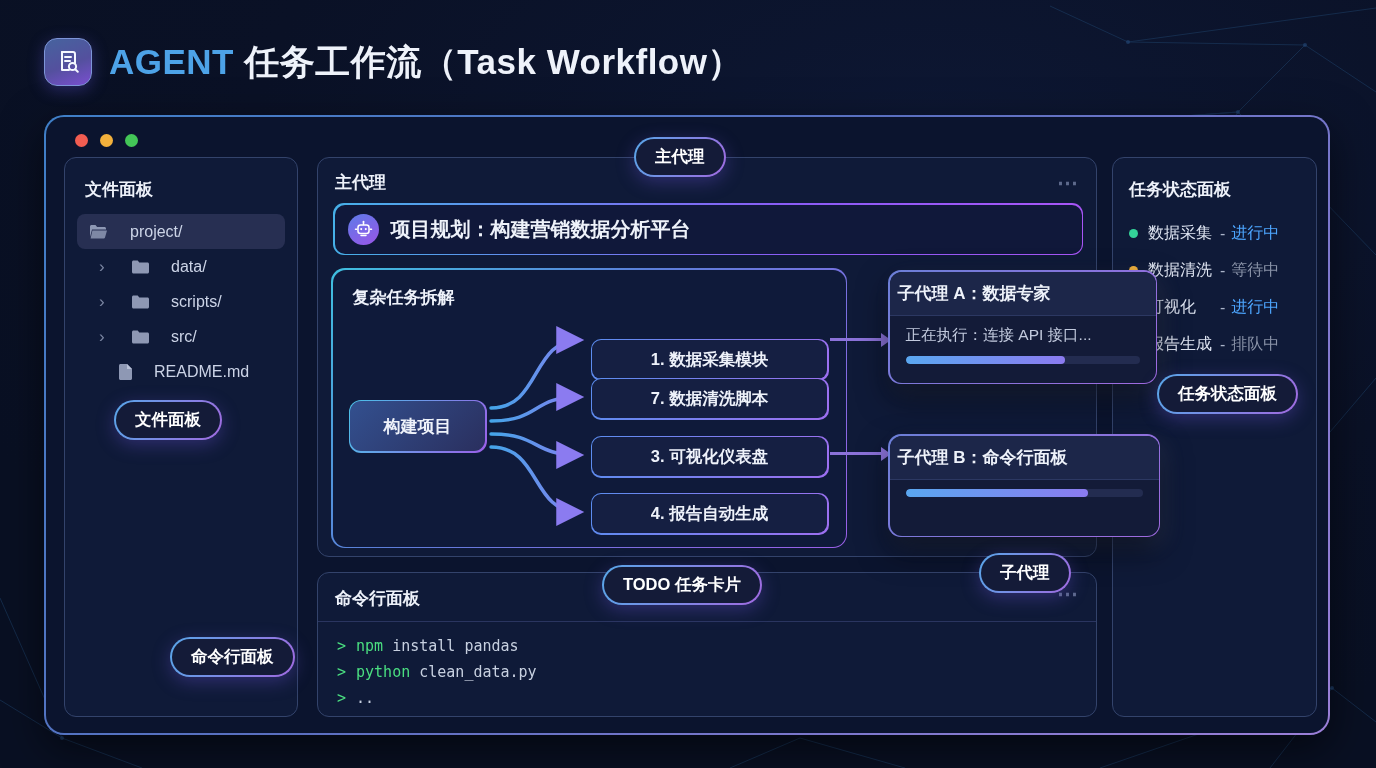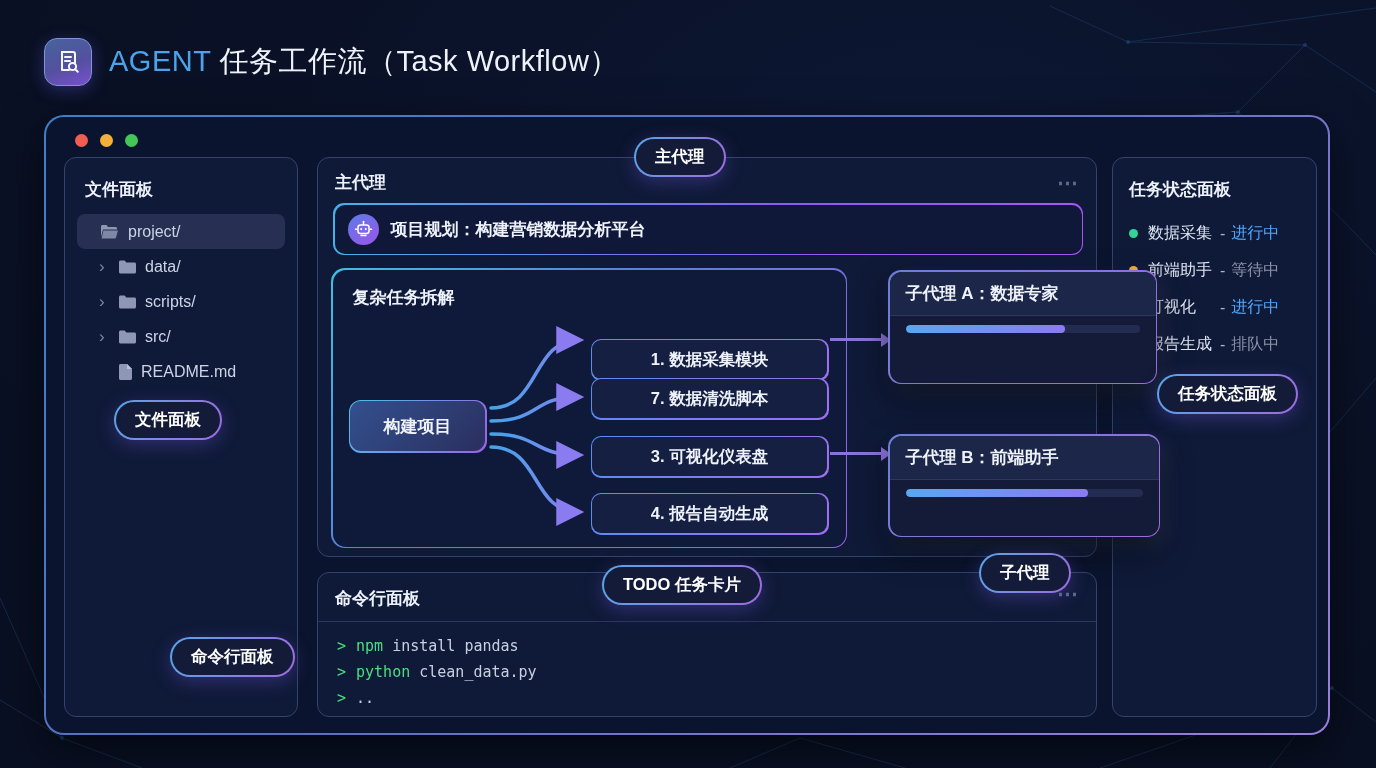--- a/index.html
+++ b/index.html
@@ -14,21 +14,21 @@
 
   
   .app-header { position:absolute; left:44px; top:38px; display:flex; align-items:center; gap:17px; z-index:5; }
   .logo {
     width:48px; height:48px; border-radius:13px;
     background:linear-gradient(160deg,#46639e 0%,#54509e 55%,#7a4fd0 100%);
     border:1.5px solid #7e95d8;
     display:flex; align-items:center; justify-content:center;
     box-shadow:0 4px 16px rgba(80,70,180,.45);
   }
-  .app-title { font-size:29px; font-weight:400; letter-spacing:.5px; }
+  .app-title { font-size:35px; font-weight:700; letter-spacing:.5px; }
   .app-title .accent { color:#4da3e8; }
 
   
   .window-wrap {
     position:absolute; left:44px; top:115px; width:1286px; height:620px;
     border-radius:20px; padding:2px; z-index:1;
     background:linear-gradient(135deg,#3f7fc7 0%, #5a6fc0 45%, #9b7fd8 100%);
     box-shadow:0 14px 44px rgba(0,0,0,.55);
   }
   .window { position:absolute; inset:2px; border-radius:18px; background:#0b142e; }
@@ -42,32 +42,32 @@
   #main-panel   { left:271px;  top:40px;  width:780px; height:400px; }
   #cmd-panel    { left:271px;  top:455px; width:780px; height:145px; }
   #status-panel { left:1066px; top:40px;  width:205px; height:560px; }
 
   .panel-title { font-size:17px; font-weight:700; color:#eef2fa; }
   .dots { color:#5e6a8c; font-size:21px; font-weight:700; line-height:14px; letter-spacing:1px; }
 
   
   #file-panel .panel-title { padding:20px 20px 13px; }
   .tree { padding:0 12px; }
-  .tree-row { display:flex; align-items:center; height:35px; color:#ccd4e7; font-size:16px; gap:9px; padding:0 23px; }
+  .tree-row { display:flex; align-items:center; height:35px; color:#ccd4e7; font-size:16px; gap:22px; padding:0 12px; }
   .tree-row.selected { background:#272f52; border-radius:8px; }
   .tree-row.child { padding-left:22px; }
   .chev { color:#7c87a3; font-size:17px; width:11px; line-height:1; flex:none; }
   .tree-icon { flex:none; display:flex; }
 
   
   .mp-head { display:flex; justify-content:space-between; align-items:center; padding:13px 17px 0; }
   .task-wrap { position:absolute; left:15px; top:45px; width:750px; height:52px; padding:1.5px; border-radius:11px;
     background:linear-gradient(90deg,#46b0e8 0%,#8a5cf6 60%,#a855f7 100%); }
   .task { display:flex; align-items:center; gap:12px; height:100%; border-radius:10px; background:#10183a; padding:0 13px; }
-  .task-text { font-size:17px; font-weight:600; color:#eef2fa; }
+  .task-text { font-size:20px; font-weight:600; color:#eef2fa; }
   .avatar { width:31px; height:31px; border-radius:50%; flex:none;
     background:linear-gradient(150deg,#5d7be8,#9a55e8); display:flex; align-items:center; justify-content:center; }
 
   .decomp-wrap { position:absolute; left:13px; top:110px; width:516px; height:280px; padding:1.5px; border-radius:14px;
     background:linear-gradient(135deg,#3fc0e0 0%,#5b7fd9 40%,#9b5fe8 100%); }
   .decomp { position:relative; width:100%; height:100%; border-radius:13px; background:#0f1a3a; }
   .decomp-title { position:absolute; left:20px; top:16px; font-size:17px; font-weight:700; }
   #arrow-svg { position:absolute; inset:0; }
   .root-wrap { position:absolute; left:16px; top:130px; width:138px; height:53px; padding:1.5px; border-radius:12px;
     background:linear-gradient(120deg,#49c3e8,#9b5fe8); }
@@ -78,21 +78,21 @@
   .sub-box { width:100%; height:100%; border-radius:9px; background:#151f42; display:flex; align-items:center;
     justify-content:center; font-size:16.5px; font-weight:600; color:#eef2fa; }
 
   
   .card-wrap { position:absolute; padding:1.5px; border-radius:13px; z-index:30;
     background:linear-gradient(135deg,#6b7fd7,#a06ae0);
     box-shadow:0 14px 30px rgba(0,0,0,.5), 6px 8px 20px rgba(150,160,210,.14); }
   #card-a { left:842px; top:153px; width:269px; height:114px; }
   #card-b { left:842px; top:317px; width:272px; height:103px; }
   .card { width:100%; height:100%; border-radius:12px; background:#131b38; overflow:hidden; }
-  .card-head { background:#1c2649; padding:10px 16px; font-size:17px; font-weight:700; border-bottom:1px solid #2c3862; }
+  .card-head { background:#1c2649; padding:10px 8px; font-size:17px; font-weight:700; border-bottom:1px solid #2c3862; }
   .card-body { padding:9px 16px 12px; }
   .card-status { font-size:15.5px; color:#c2cade; margin-bottom:10px; white-space:nowrap; }
   .progress { height:8px; border-radius:4px; background:#232c50; overflow:hidden; }
   .progress-fill { height:100%; border-radius:4px; background:linear-gradient(90deg,#5aa7f0,#8b7bf0); }
 
   .harrow { position:absolute; width:52px; height:3px; background:#8b72d9; z-index:25; }
   .harrow:after { content:''; position:absolute; right:-9px; top:-5.5px; width:0; height:0;
     border-left:10px solid #8b72d9; border-top:7px solid transparent; border-bottom:7px solid transparent; }
   #harrow-a { left:784px; top:221px; } #harrow-b { left:784px; top:335px; }
 
@@ -306,21 +306,21 @@
     <div class="panel" id="status-panel">
       <div class="panel-title">任务状态面板</div>
       <div class="st-row">
         <span class="dot-green"></span>
         <span class="st-label">数据采集</span>
         <span class="st-sep">-</span>
         <span class="st-active">进行中</span>
       </div>
       <div class="st-row">
         <span class="dot-yellow"></span>
-        <span class="st-label">前端助手</span>
+        <span class="st-label">数据清洗</span>
         <span class="st-sep">-</span>
         <span class="st-muted">等待中</span>
       </div>
       <div class="st-row">
         <span class="dot-hidden"></span>
         <span class="st-label">可视化</span>
         <span class="st-sep">-</span>
         <span class="st-active">进行中</span>
       </div>
       <div class="st-row">
@@ -331,29 +331,30 @@
       </div>
     </div>
 
     <div class="harrow" id="harrow-a"></div>
     <div class="harrow" id="harrow-b"></div>
 
     <div class="card-wrap" id="card-a">
       <div class="card">
         <div class="card-head">子代理 A：数据专家</div>
         <div class="card-body">
+          <div class="card-status">正在执行：连接 API 接口...</div>
           <div class="progress">
             <div class="progress-fill" style="width: 68%;"></div>
           </div>
         </div>
       </div>
     </div>
     <div class="card-wrap" id="card-b">
       <div class="card">
-        <div class="card-head">子代理 B：前端助手</div>
+        <div class="card-head">子代理 B：命令行面板</div>
         <div class="card-body">
           <div class="progress">
             <div class="progress-fill" style="width: 77%;"></div>
           </div>
         </div>
       </div>
     </div>
 
     <div class="badge" id="badge-main">
         <span>主代理</span>

